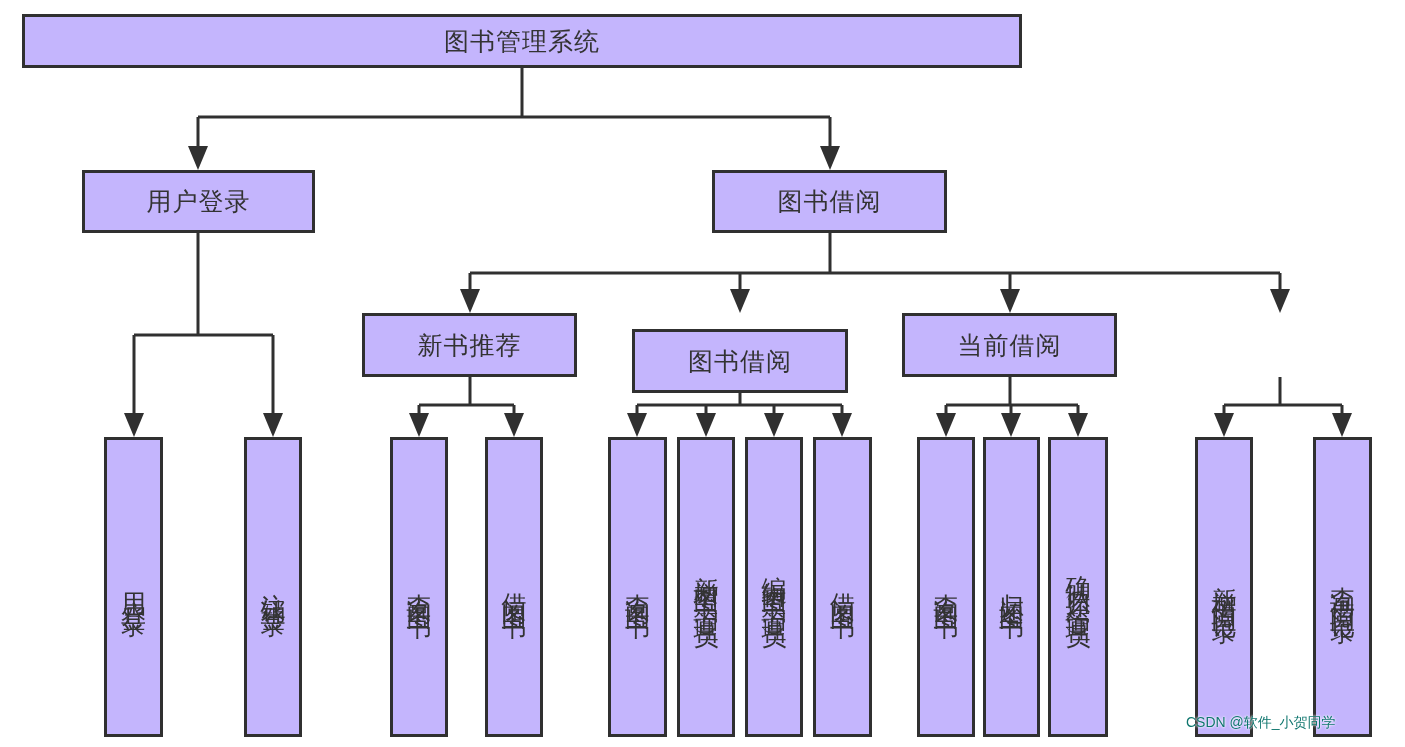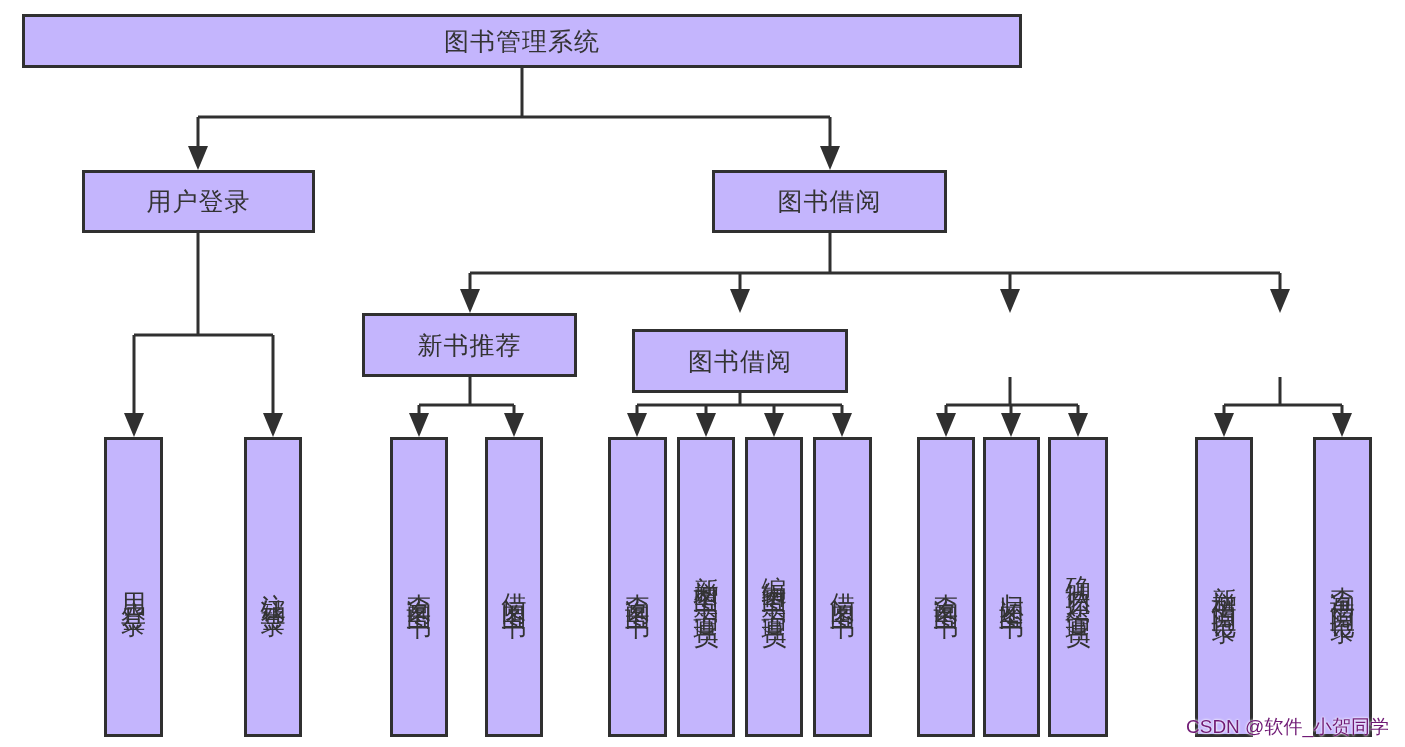--- a/index.html
+++ b/index.html
@@ -36,22 +36,22 @@
     writing-mode: vertical-rl;
     text-orientation: mixed;
     font-size: 25px;
     letter-spacing: 7px;
     line-height: 1;
   }
   .watermark {
     position: absolute;
     left: 1186px;
     top: 714px;
-    font-size: 19px;
-    color: #701a75;
+    font-size: 14px;
+    color: #0f766e;
     white-space: nowrap;
     text-shadow: 0 0 3px #ffffff, 0 0 2px #ffffff;
   }
 </style>
 </head>
 <body>
 
 <div class="canvas">
 
   <svg class="connectors" viewBox="0 0 1405 747" xmlns="http://www.w3.org/2000/svg">
@@ -94,20 +94,21 @@
     </g>
   </svg>
 
   <div class="node node-h" style="left:22px; top:14px; width:1000px; height:54px;">图书管理系统</div>
 
   <div class="node node-h" style="left:82px; top:170px; width:233px; height:63px;">用户登录</div>
   <div class="node node-h" style="left:712px; top:170px; width:235px; height:63px;">图书借阅</div>
 
   <div class="node node-h" style="left:362px; top:313px; width:215px; height:64px;font-family:Liberation Mono, monospace;">新书推荐</div>
   <div class="node node-h" style="left:632px; top:313px; width:216px; height:64px;margin-top:16px;">图书借阅</div>
+  <div class="node node-h" style="left:902px; top:313px; width:215px; height:64px;">当前借阅</div>
 
   <div class="node node-v" style="left:104px; top:437px; width:59px; height:300px;">用户登录</div>
   <div class="node node-v" style="left:244px; top:437px; width:58px; height:300px;">注销登录</div>
 
   <div class="node node-v" style="left:390px; top:437px; width:58px; height:300px;">查询图书</div>
   <div class="node node-v" style="left:485px; top:437px; width:58px; height:300px;">借阅图书</div>
 
   <div class="node node-v" style="left:608px; top:437px; width:59px; height:300px;">查询图书</div>
   <div class="node node-v" style="left:677px; top:437px; width:58px; height:300px;">新增图书（管理员）</div>
   <div class="node node-v" style="left:745px; top:437px; width:58px; height:300px;">编辑图书（管理员）</div>

